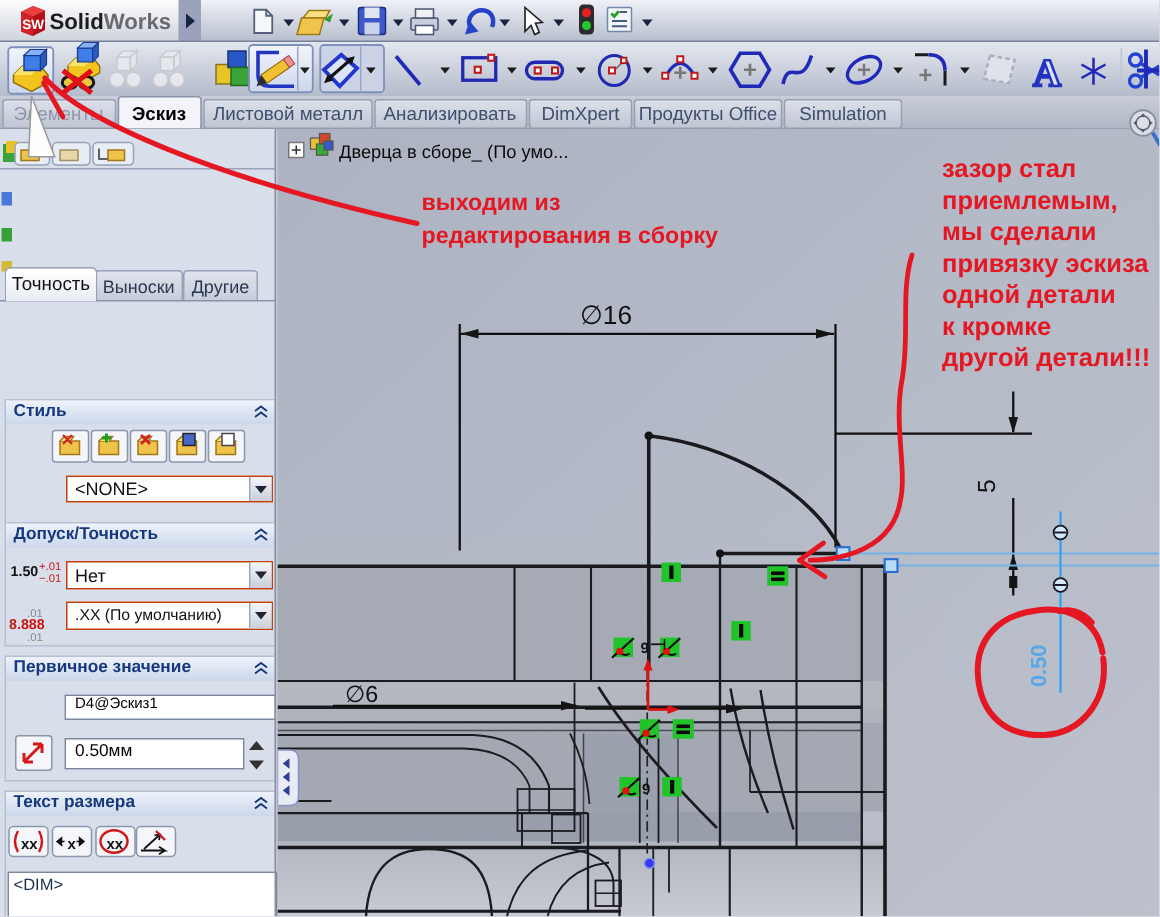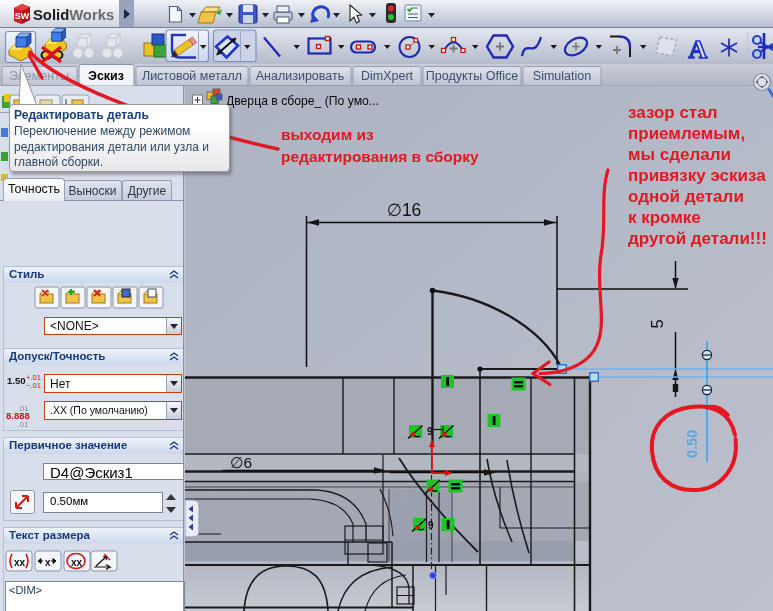--- a/index.html
+++ b/index.html
@@ -294,21 +294,21 @@
       <div class="combo" style="left:40px;top:52px;width:136px;height:17px;">
           <span class="ct" style="top:2px;font-size:10.5px;">.XX (По умолчанию)</span>
           <span class="cb"></span>
         </div>
     </div>
 
     <div class="grp" style="top:303px;height:82px;">
       <div class="ghead">Первичное значение<svg class="chev" viewBox="0 0 10 9">
             <path d="M1,4 L5,1 L9,4 M1,8 L5,5 L9,8" fill="none" stroke="#16387c" stroke-width="1.3"></path>
           </svg></div>
-      <div style="position:absolute;left:39px;top:25px;width:133px;height:15px;background:#fff;border:1px solid #7a86a0;font-size:15px;padding-left:6px;">D4@Эскиз1</div>
+      <div style="position:absolute;left:39px;top:25px;width:133px;height:15px;background:#fff;border:1px solid #7a86a0;font-size:10px;padding-left:6px;">D4@Эскиз1</div>
       <svg width="26" height="26" style="position:absolute;left:6px;top:52px;">
         <rect x="0.5" y="0.5" width="24" height="23" rx="2" fill="#f4f6fa" stroke="#8a96ac"></rect>
         <path d="M6,18 L18,6 M6,18 l0,-6 m0,6 l6,0 M18,6 l-6,0 m6,0 l0,6" stroke="#d81818" stroke-width="2"></path>
       </svg>
       <div style="position:absolute;left:39px;top:54px;width:112px;height:17px;background:#fff;border:1px solid #7a86a0;font-size:11.5px;padding-left:6px;padding-top:2px;">0.50мм</div>
       <svg width="15" height="23" style="position:absolute;left:160px;top:54px;">
         <path d="M7,2 l5,6 h-10 z" fill="#333"></path>
         <path d="M7,21 l5,-6 h-10 z" fill="#333"></path>
       </svg>
     </div>
@@ -524,24 +524,20 @@
       <path d="M193,514.5 l-4.5,3.5 4.5,3.5 z"></path>
       <path d="M193,523.5 l-4.5,3.5 4.5,3.5 z"></path>
     </g>
   </svg>
   <svg id="under" width="773" height="611" viewBox="0 0 773 611" style="position:absolute;left:0;top:0;z-index:40;pointer-events:none;">
     <g stroke="#e41722" fill="none" stroke-linecap="round">
       <path d="M30,52 C 55,80 140,118 278,149" stroke-width="3.4"></path>
       <path d="M29,55 L42,78" stroke-width="3.2"></path>
     </g>
   </svg>
-  <div id="tooltip">
-    <div class="tt1">Редактировать деталь</div>
-    <div class="tt2">Переключение между режимом<br>редактирования детали или узла и<br>главной сборки.</div>
-  </div>
   <svg id="overlay" width="773" height="611" viewBox="0 0 773 611">
 
     <circle cx="762" cy="82" r="8.5" fill="#dcdfe6" stroke="#888fa0" stroke-width="1.2"></circle>
     <circle cx="762" cy="82" r="4.6" fill="none" stroke="#666e80" stroke-width="1"></circle>
     <path d="M762,75.5 l2,2.5 h-4 z M762,88.5 l2,-2.5 h-4 z M755.5,82 l2.5,-2 v4 z M768.5,82 l-2.5,-2 v4 z" fill="#555c6e"></path>
     <line x1="768.5" y1="88.5" x2="773.5" y2="97" stroke="#3a6fd0" stroke-width="2.6"></line>
 
     <polygon points="21,64 36.5,104.5 19,104.5" fill="#fdfdfd" stroke="#999" stroke-width="1"></polygon>
 
     <g stroke="#e41722" fill="none" stroke-linecap="round">

